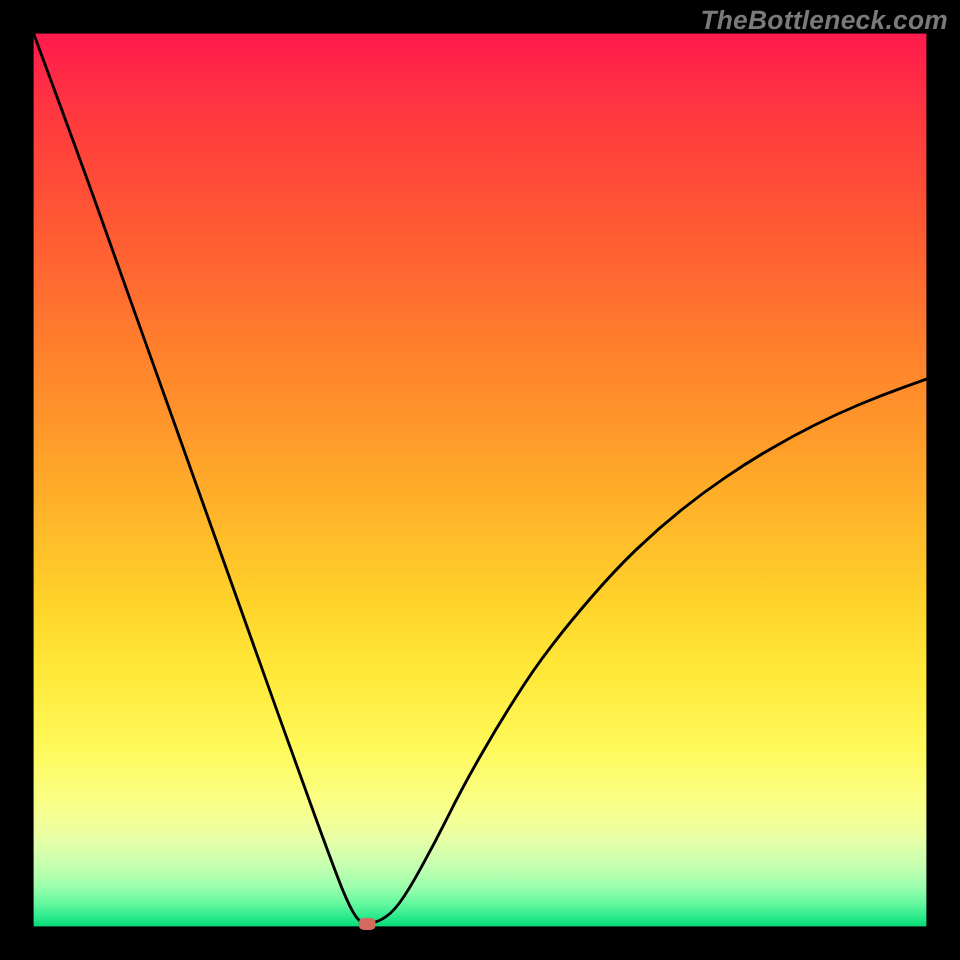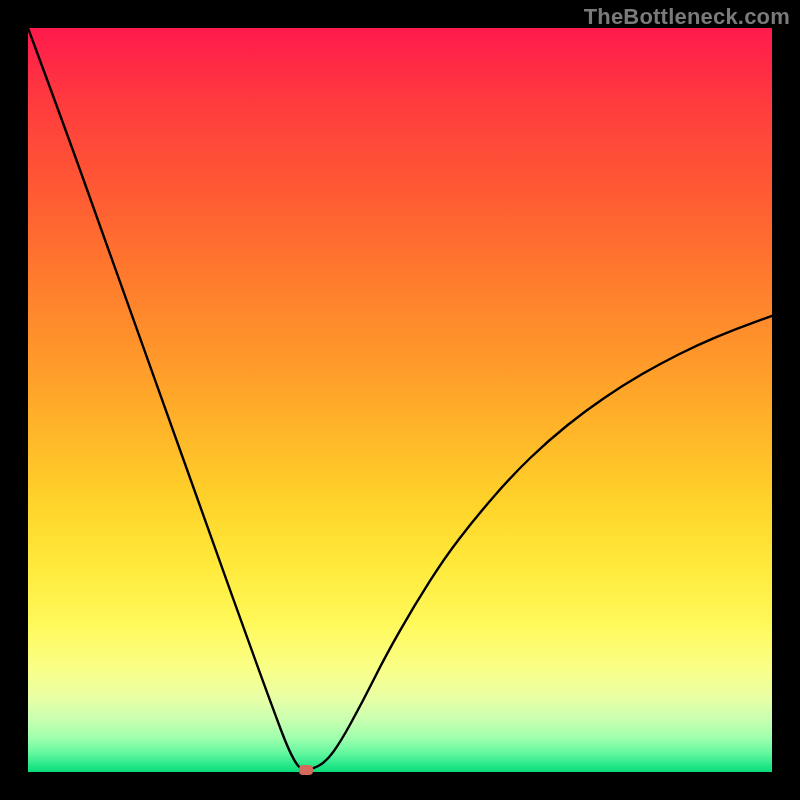--- a/index.html
+++ b/index.html
@@ -11,20 +11,21 @@
     overflow: hidden;
     font-family: Arial, Helvetica, sans-serif;
   }
   .frame {
     position: absolute;
     top: 0;
     left: 0;
     width: 800px;
     height: 757px;
     background: #000;
+    font-style: italic;
   }
   .plot-area {
     position: absolute;
     top: 28px;
     left: 28px;
     width: 744px;
     height: 744px;
     
     background: linear-gradient(
       to bottom,

